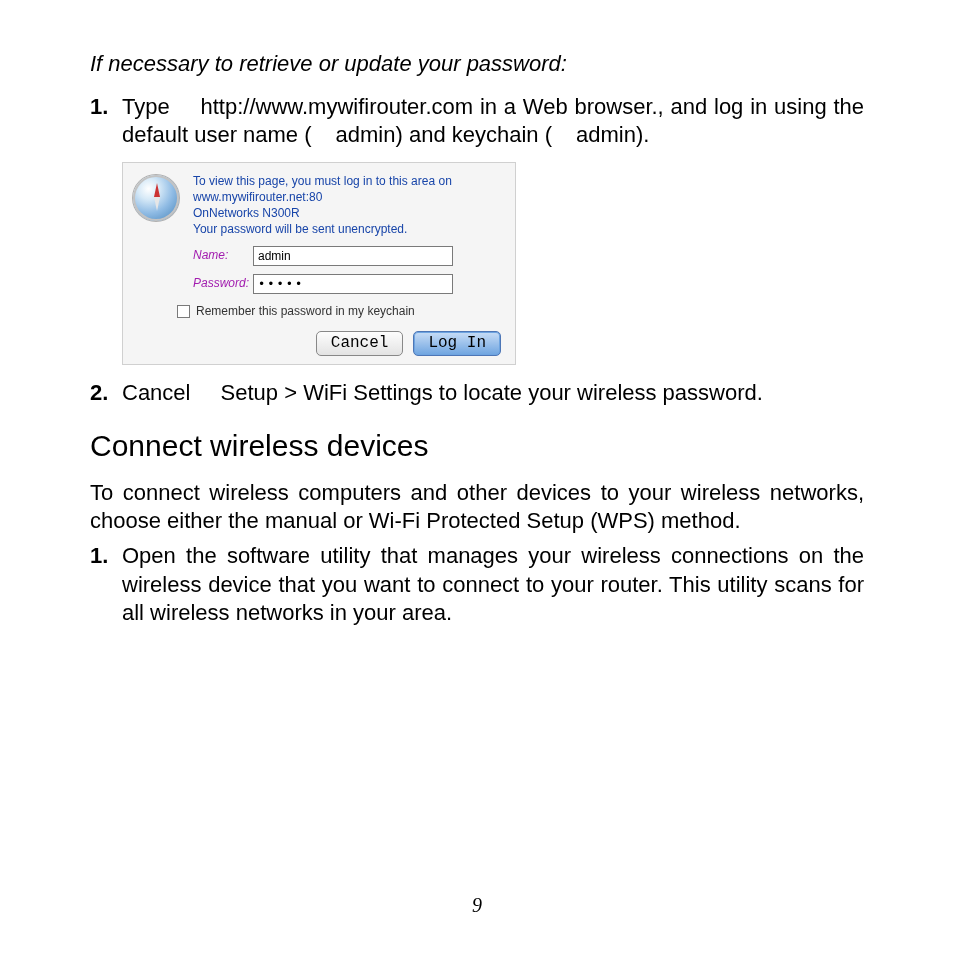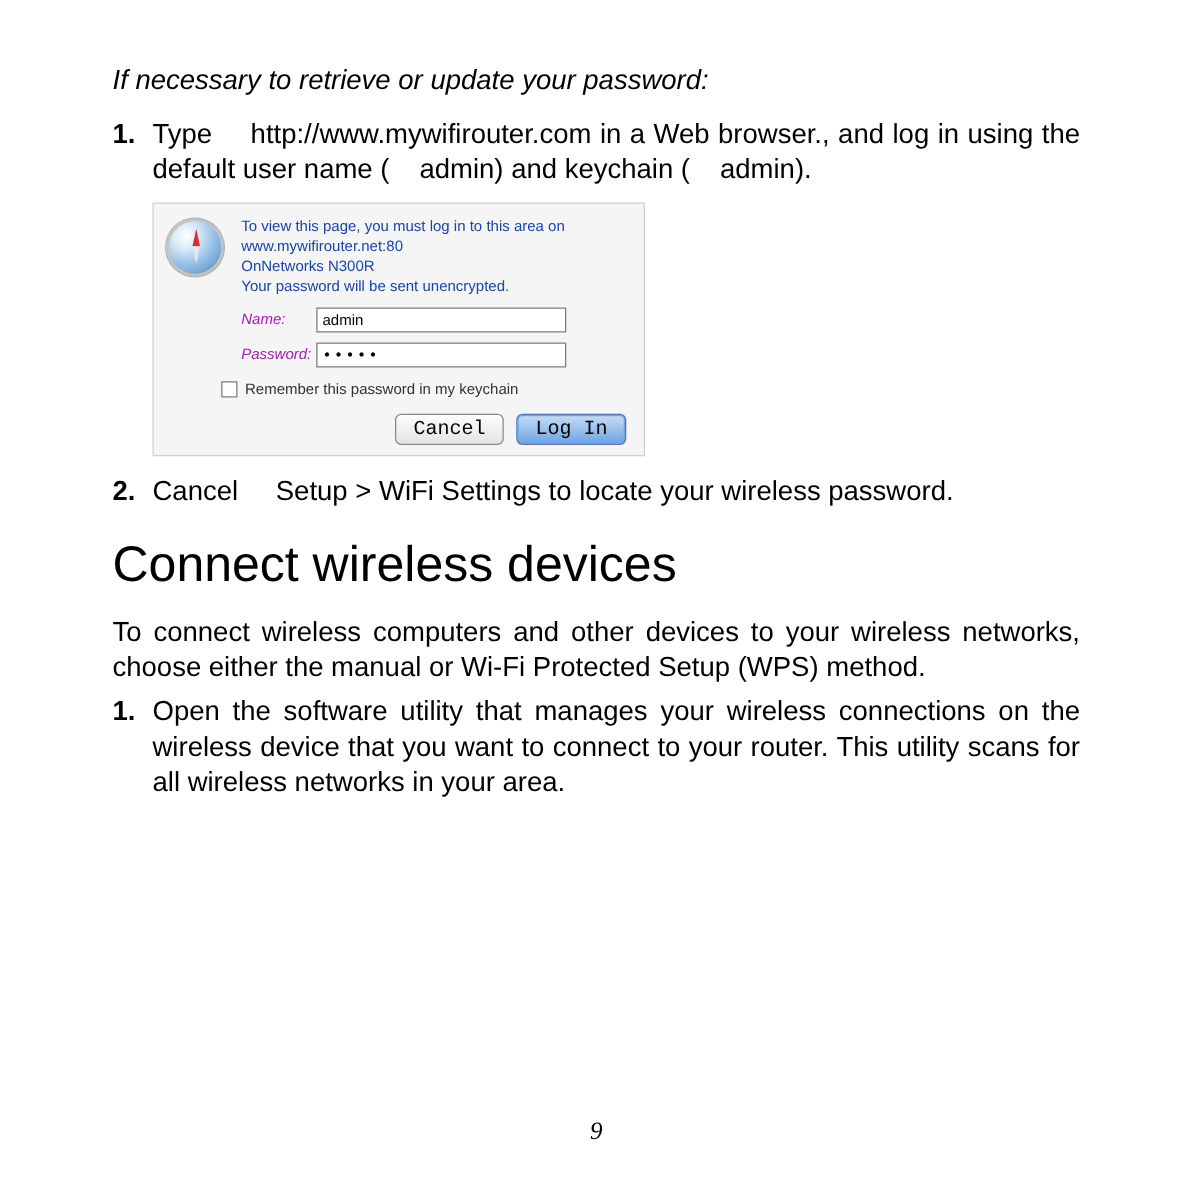--- a/index.html
+++ b/index.html
@@ -28,21 +28,21 @@
   .lbl{width:60px;color:#a21caf;font-style:italic;}
   .inp{border:1px solid #7a7a7a;background:#fff;height:18px;width:190px;padding:0 4px;
        font-family:inherit;font-size:12px;outline:none;}
   .inp.pass{letter-spacing:2px;font-family:monospace;}
   .chk-row{margin-top:10px;margin-left:44px;display:flex;align-items:center;color:#333;}
   .chk{appearance:none;width:13px;height:13px;border:1px solid #7a7a7a;background:#fff;margin:0 6px 0 0;}
   .btn-row{display:flex;justify-content:flex-end;gap:10px;margin-top:12px;}
   .btn{border:1px solid #888;border-radius:5px;padding:2px 14px 3px;font-family:Liberation Mono, monospace;font-size:16px;
        background:linear-gradient(#fdfdfd,#e3e3e3);}
   .btn.primary{background:linear-gradient(#c8ddf6,#6ea4e0);border-color:#4d76b6;box-shadow:0 0 0 1px #6ea4e0 inset;}
-  h1.section{font-family:'Trebuchet MS','Segoe UI',sans-serif;font-size:40px;font-weight:normal;
+  h1.section{font-family:'Trebuchet MS','Segoe UI',sans-serif;font-size:30px;font-weight:normal;
              margin:18px 0 14px 0;}
   .sub{font-weight:bold;margin:14px 0 10px 0;}
   .pagenum{text-align:center;font-style:italic;font-size:20px;font-family:'Times New Roman',serif;
            position:absolute;left:0;right:0;bottom:36px;}
 </style>
 </head>
 <body>
 
 <div class="page">
 

